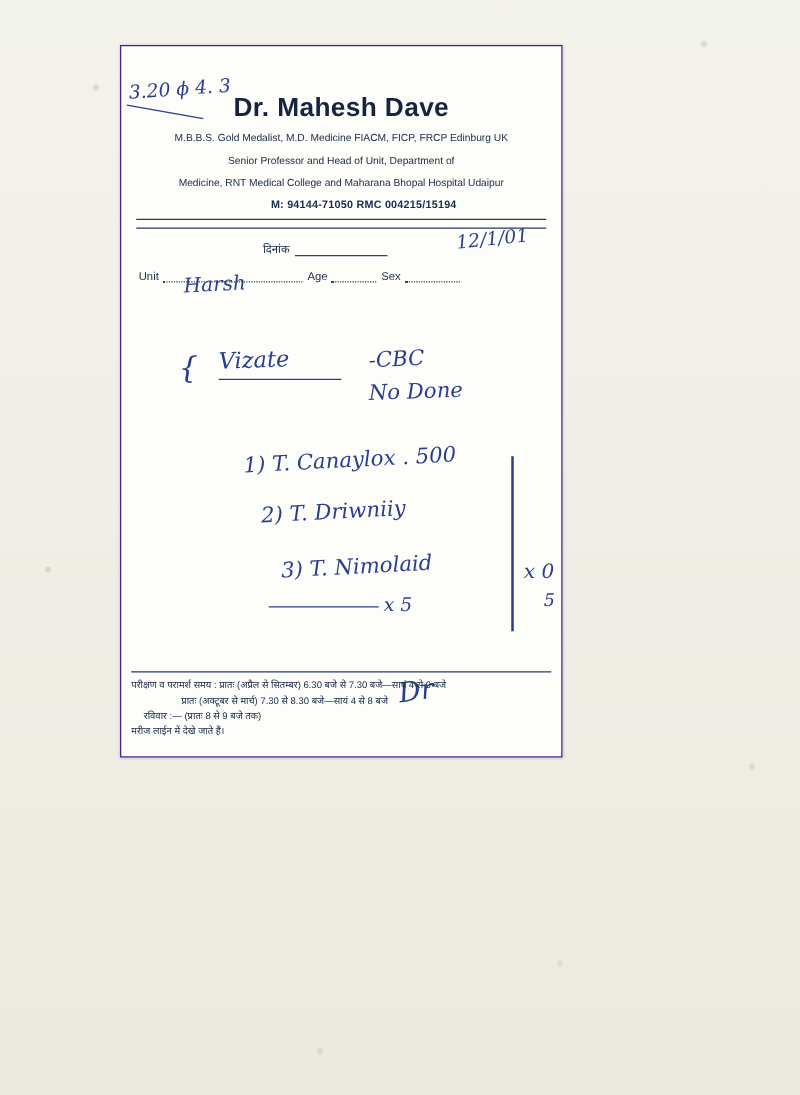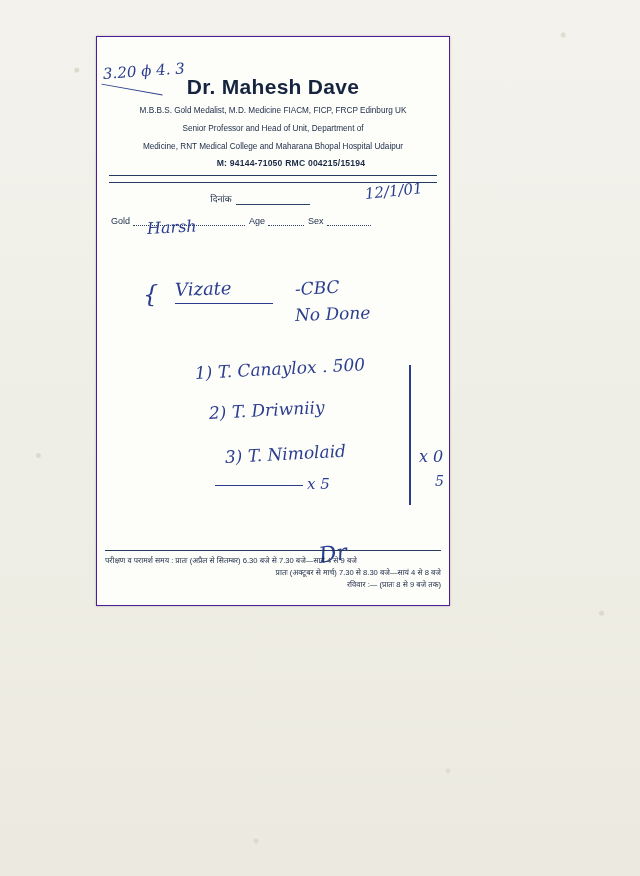--- a/index.html
+++ b/index.html
@@ -149,21 +149,21 @@
     bottom: 14px;
     font-size: 7.6px;
     color: #1b2a47;
     line-height: 1.6;
   }
   .footer-rule {
     border-top: 1px solid #243a63;
     margin-bottom: 4px;
   }
   .footer .l1 { text-align: left; }
-  .footer .l2, .footer .l3, .footer .l4 { text-align: right; }
+  .footer .l2, .footer .l3, .footer .l4 { text-align: left; }
   .footer .l2 { padding-left: 40px; }
   .footer .l3 { padding-left: 10px; }
   .footer .l4 { padding-left: 0px; }
 </style>
 </head>
 <body>
 
 <div class="scan-noise"></div>
 
 <div class="page">
@@ -175,21 +175,21 @@
   <div class="contact">M: 94144-71050    RMC 004215/15194</div>
   <div class="rule"></div>
   <div class="rule2"></div>
 
   <div class="date-row">
     <span>दिनांक</span><span class="date-line"></span>
   </div>
 
   <div class="fields">
     <span class="field f-name">
-      <span>Gold</span>
+      <span>Unit</span>
         <span class="dotline"></span>
     </span>
     <span class="field f-age">
       <span>Age</span>
         <span class="dotline"></span>
     </span>
     <span class="field f-sex">
       <span>Sex</span>
         <span class="dotline"></span>
     </span>
@@ -220,15 +220,16 @@
   <div class="ink-stroke" style="left:118px; top:448px; width:88px; height:1.4px;"></div>
   <div class="hand" style="left:210px; top:438px; font-size:15px;">x 5</div>
 
   <div class="hand" style="left:222px; top:506px; font-size:22px; transform:rotate(-8deg);">Dr</div>
 
   <div class="footer">
     <div class="footer-rule"></div>
     <div class="l1">परीक्षण व परामर्श समय :   प्रातः (अप्रैल से सितम्बर) 6.30 बजे से 7.30 बजे—सायं 4 से 9 बजे</div>
     <div class="l2">प्रातः (अक्टूबर से मार्च) 7.30 से 8.30 बजे—सायं 4 से 8 बजे</div>
     <div class="l3">रविवार :— (प्रातः 8 से 9 बजे तक)</div>
+    <div class="l4">मरीज लाईन में देखे जाते हैं।</div>
   </div>
 
 </div>
 
 </body></html>

